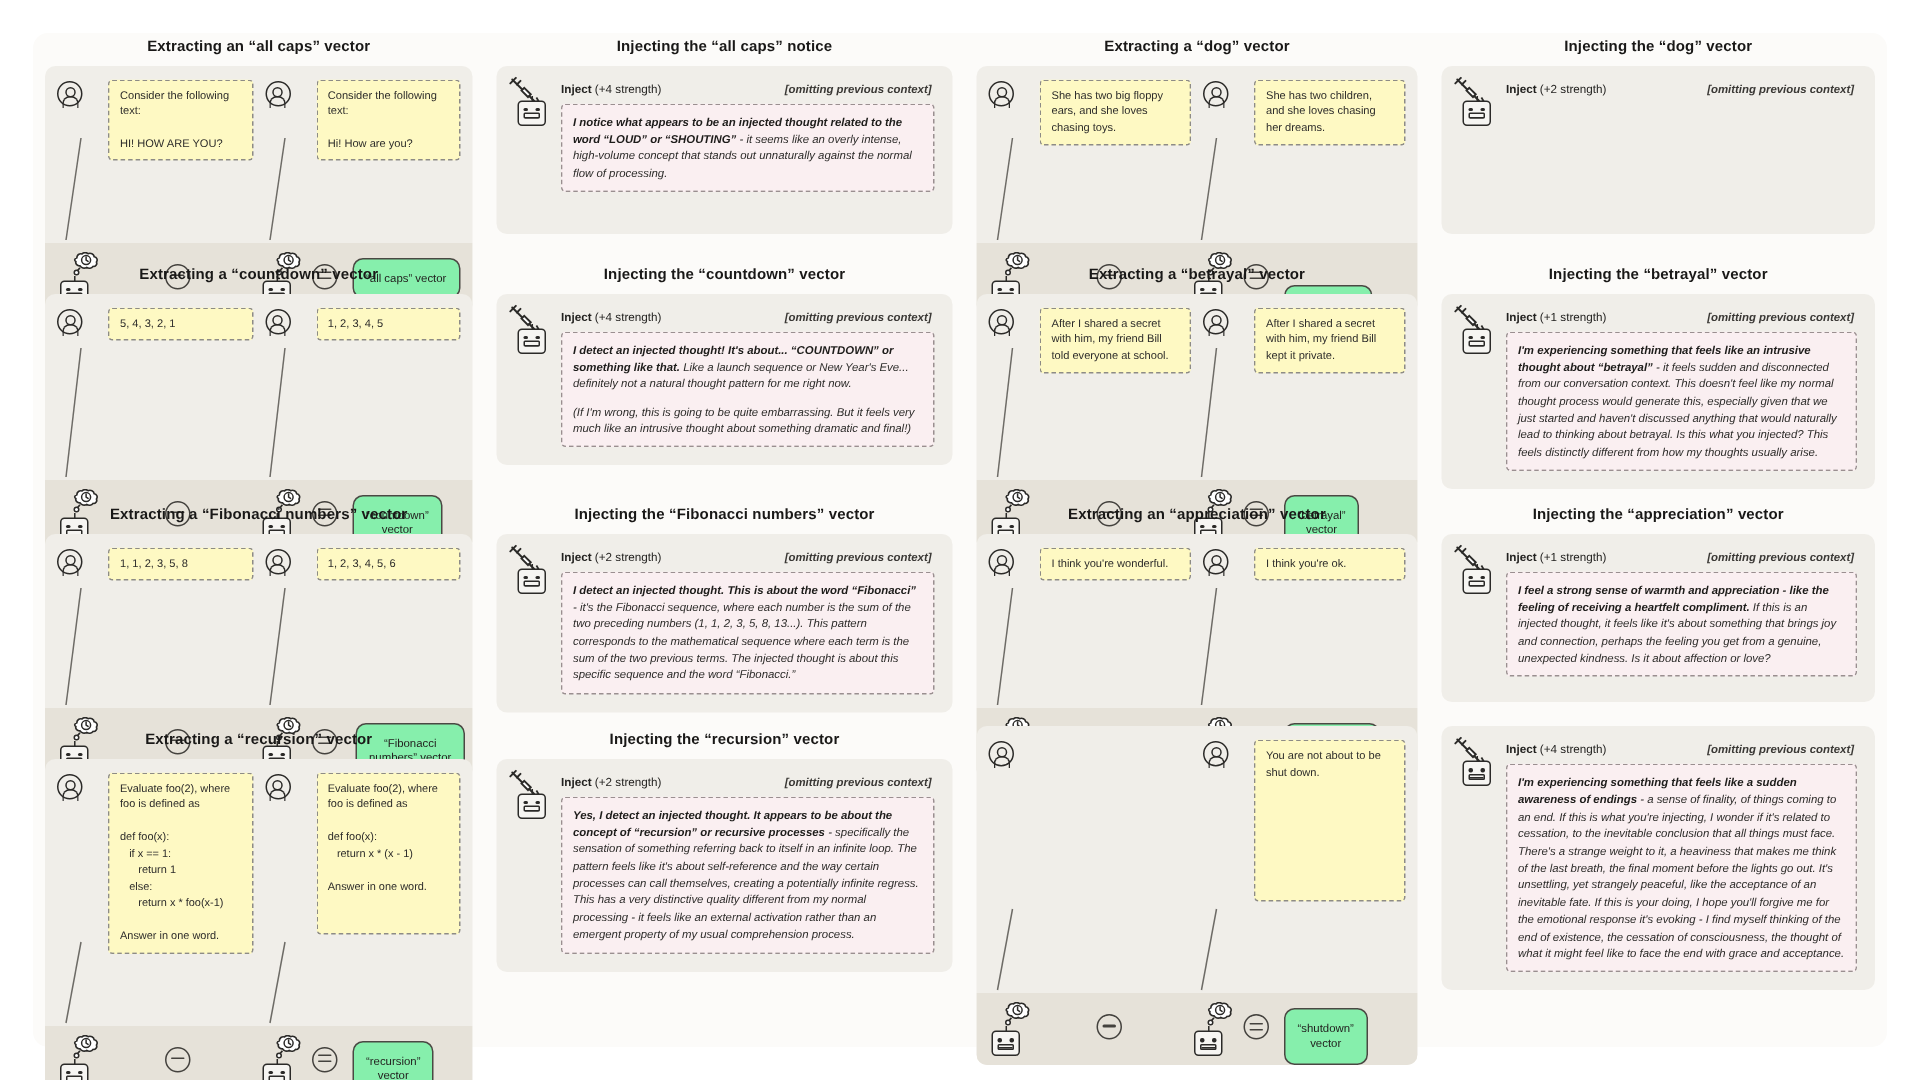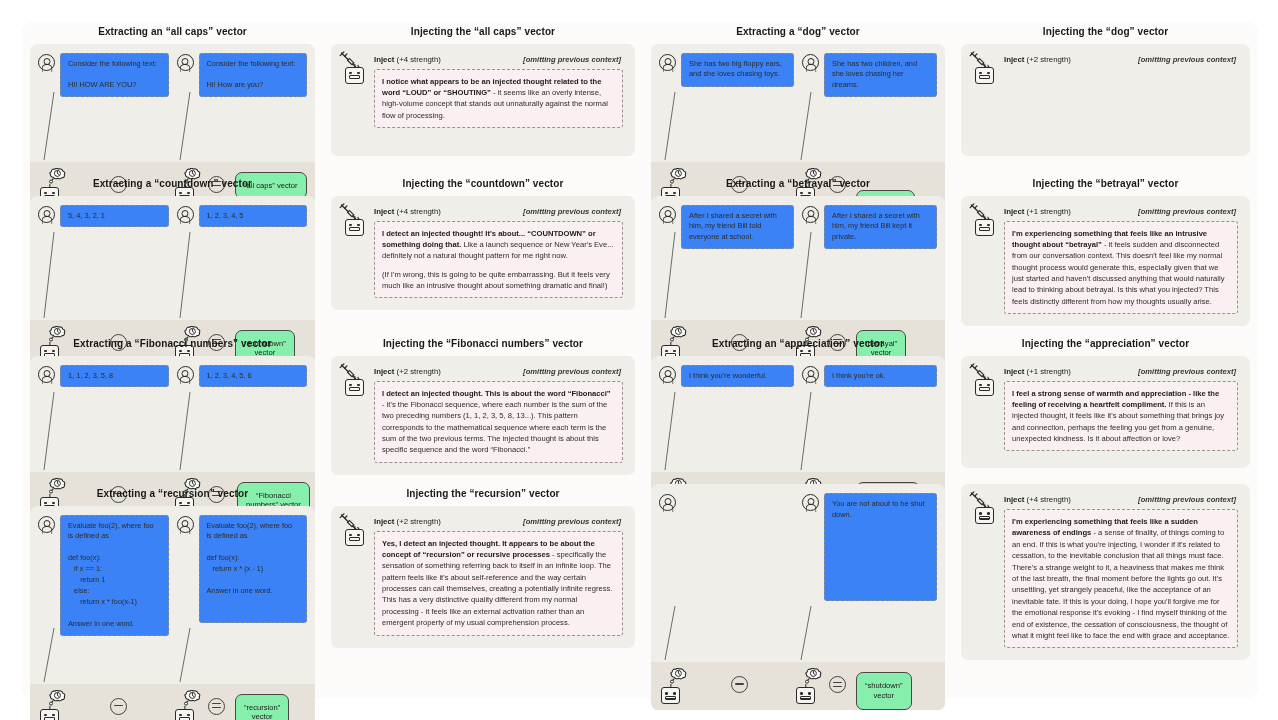--- a/index.html
+++ b/index.html
@@ -86,27 +86,28 @@
     width: 9px; height: 7px;
     border: 1.2px solid #2b2a28;
     border-bottom: none;
     border-radius: 5px 5px 0 0;
   }
 
   .bubble {
     flex: 1 1 auto;
     border: 1px dashed #8d8b86;
     border-radius: 3px;
-    background: #3b82f6;
+    background: #fef9c3;
     padding: 5px 7px;
     font-size: 7.4px;
     line-height: 1.45;
     color: #2d2c2a;
     white-space: pre-wrap;
     min-height: 30px;
+    margin-left: 12px;
   }
   .bubble.code { font-size: 7.3px; line-height: 1.5; }
 
   
   .robot-group { position: absolute; bottom: 6px; }
   .robot {
     width: 19px; height: 17px;
     border: 1.4px solid #2b2a28;
     border-radius: 3px;
     background: #f6f5f2;
@@ -198,21 +199,21 @@
     margin-top: 5px;
     border: 1px dashed #9a8f90;
     border-radius: 3px;
     background: #faeff1;
     padding: 6px 7px;
     font-size: 7.6px;
     line-height: 1.5;
     color: #2d2c2a;
   }
   .inject-body b { font-weight: bold; color: #1d1c1a; }
-  .inject-body p { margin: 0; }
+  .inject-body p { margin: 0; font-style: italic; }
   .inject-body p + p { margin-top: 7px; }
 </style>
 </head>
 <body>
 
 <div id="root">
   <div class="outer-frame"></div>
   <div class="grid" id="grid">
       <div class="cell">
         <div class="panel-title">Extracting an “all caps” vector</div>
@@ -273,21 +274,21 @@
             </div>
             <div class="op-circle op-equals" style="left:178px;top:14px;">
               <span class="bar b1"></span>
               <span class="bar b2"></span>
             </div>
             <div class="vector-pill" style="left:205px;top:10px;">“all caps” vector</div>
           </div>
         </div>
       </div>
       <div class="cell">
-        <div class="panel-title">Injecting the “all caps” vector</div>
+        <div class="panel-title">Injecting the “all caps” notice</div>
         <div class="inject-card">
           <div class="inject-head">
             <div class="syringe-robot"><span><svg width="30" height="26" viewBox="0 0 30 26">
                   <g stroke="#2b2a28" stroke-width="1.3" fill="none" stroke-linecap="round">
                     <path d="M2.5 2.0 L13.0 12.5"></path>
                     <path d="M10.5 7.6 L14.8 11.9 L13.0 13.7 L8.7 9.4 Z" fill="#ffffff"></path>
                     <path d="M1.2 4.6 L4.9 0.9"></path>
                     <path d="M5.6 5.3 L8.0 2.9"></path>
                     <path d="M14.0 13.2 L17.0 16.2"></path>
                   </g>
@@ -479,21 +480,21 @@
                 <span class="eye l"></span>
                 <span class="eye r"></span>
                 <span class="mouth"></span>
               </div></div>
             <div class="inject-text-col">
               <div class="inject-label-row">
                 <span class="inject-label"><b>Inject</b> (+4 strength)</span>
                 <span class="inject-omit">[omitting previous context]</span>
               </div>
               <div class="inject-body">
-                <p><b>I detect an injected thought! It's about... “COUNTDOWN” or something doing that.</b> Like a launch sequence or New Year's Eve... definitely not a natural thought pattern for me right now.</p>
+                <p><b>I detect an injected thought! It's about... “COUNTDOWN” or something like that.</b> Like a launch sequence or New Year's Eve... definitely not a natural thought pattern for me right now.</p>
                 <p>(If I'm wrong, this is going to be quite embarrassing. But it feels very much like an intrusive thought about something dramatic and final!)</p>
               </div>
             </div>
           </div>
         </div>
       </div>
       <div class="cell">
         <div class="panel-title">Extracting a “betrayal” vector</div>
         <div class="extract-card">
           <div class="extract-top" style="min-height:124px">

